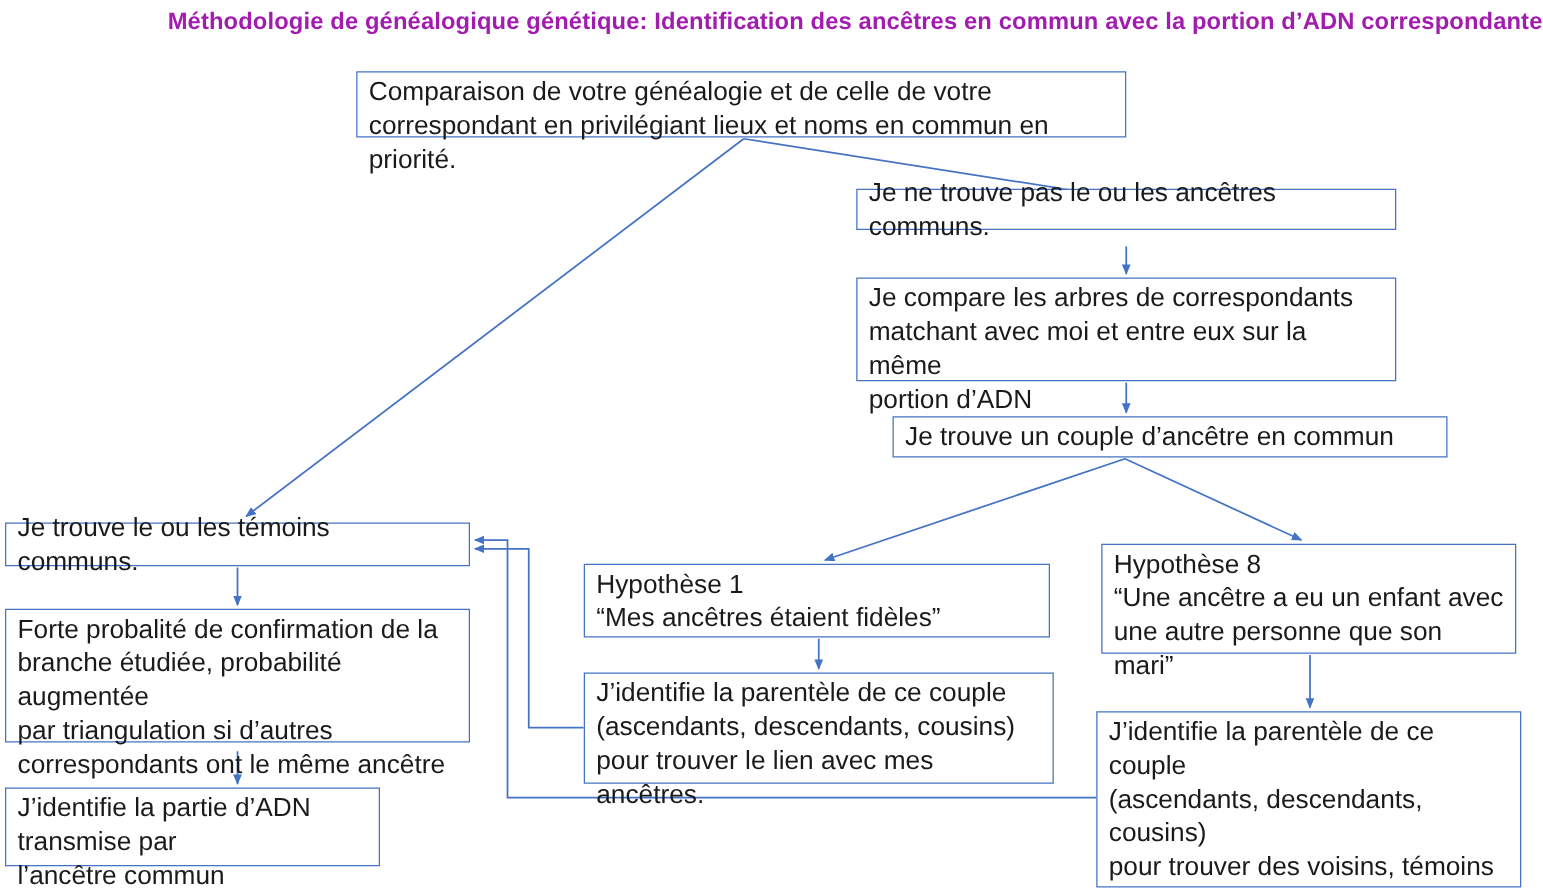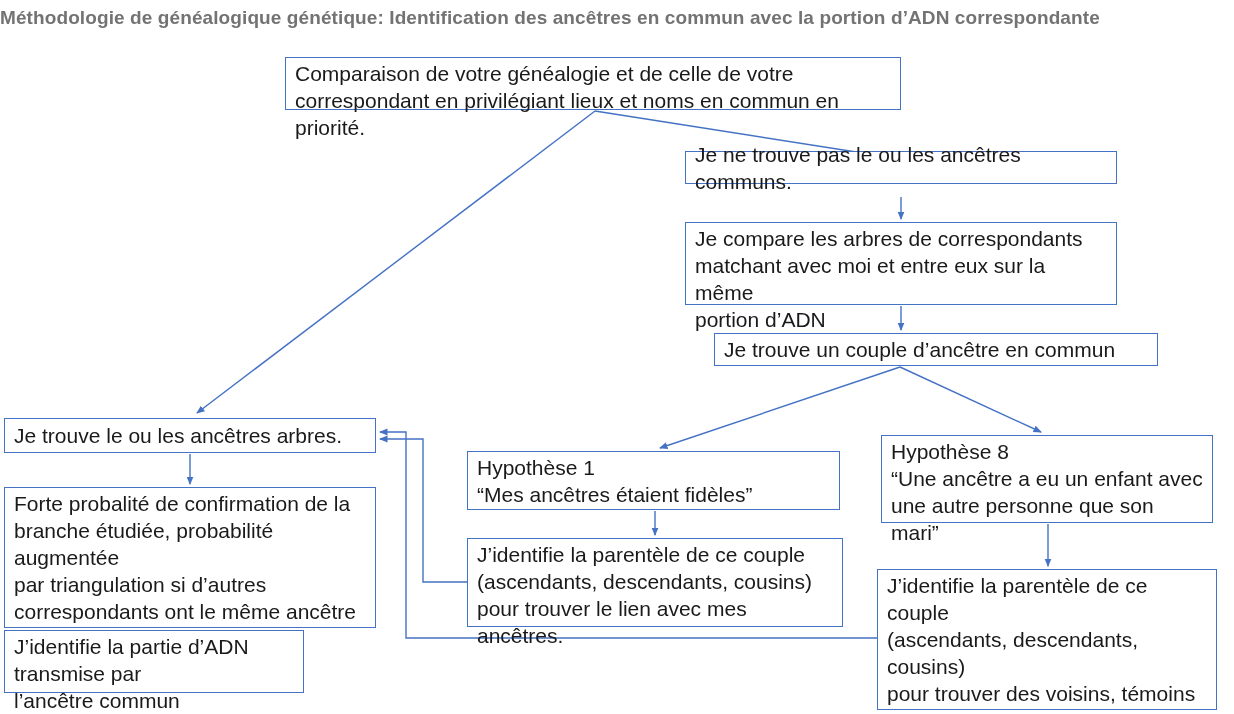--- a/index.html
+++ b/index.html
@@ -11,24 +11,24 @@
   .canvas {
     position: relative;
     width: 1234px;
     height: 714px;
     background: #ffffff;
     overflow: hidden;
   }
   .title {
     position: absolute;
     left: 0; right: 0; top: 7px;
-    text-align: left;
+    text-align: right;
     font-size: 19px;
     font-weight: bold;
-    color: #737373;
+    color: #a21caf;
     letter-spacing: 0.1px;
   }
   .box {
     position: absolute;
     border: 1.4px solid #4472C4;
     background: #ffffff;
     color: #1a1a1a;
     font-size: 21px;
     line-height: 27px;
     box-sizing: border-box;
@@ -93,24 +93,24 @@
     <span class="txt">Je compare les arbres de correspondants
 matchant avec moi et entre eux sur la même
 portion d’ADN</span>
   </div>
 
   <div class="box vcenter" style="left:714px; top:333px; width:444px; height:33px;">
     <span class="txt">Je trouve un couple d’ancêtre en commun</span>
   </div>
 
   <div class="box vcenter" style="left:4px; top:418px; width:372px; height:35px;">
-    <span class="txt">Je trouve le ou les ancêtres arbres.</span>
+    <span class="txt">Je trouve le ou les témoins communs.</span>
   </div>
 
-  <div class="box" style="left:4px; top:487px; width:372px; height:141px;">
+  <div class="box" style="left:4px; top:487px; width:372px; height:107px;">
     <span class="txt">Forte probalité de confirmation de la
 branche étudiée, probabilité augmentée
 par triangulation si d’autres
 correspondants ont le même ancêtre</span>
   </div>
 
   <div class="box" style="left:4px; top:630px; width:300px; height:63px;">
     <span class="txt">J’identifie la partie d’ADN transmise par
 l’ancêtre commun</span>
   </div>

